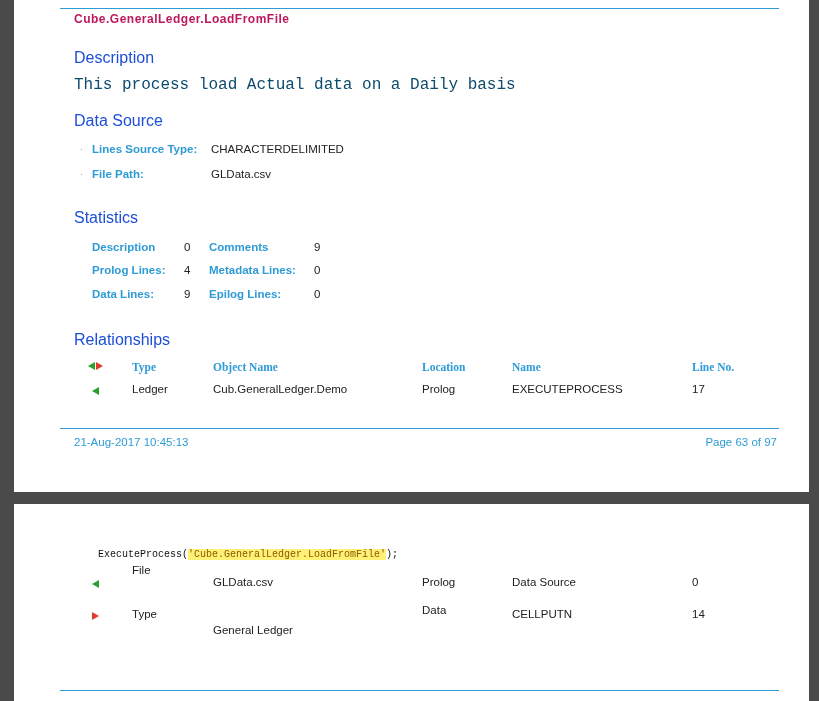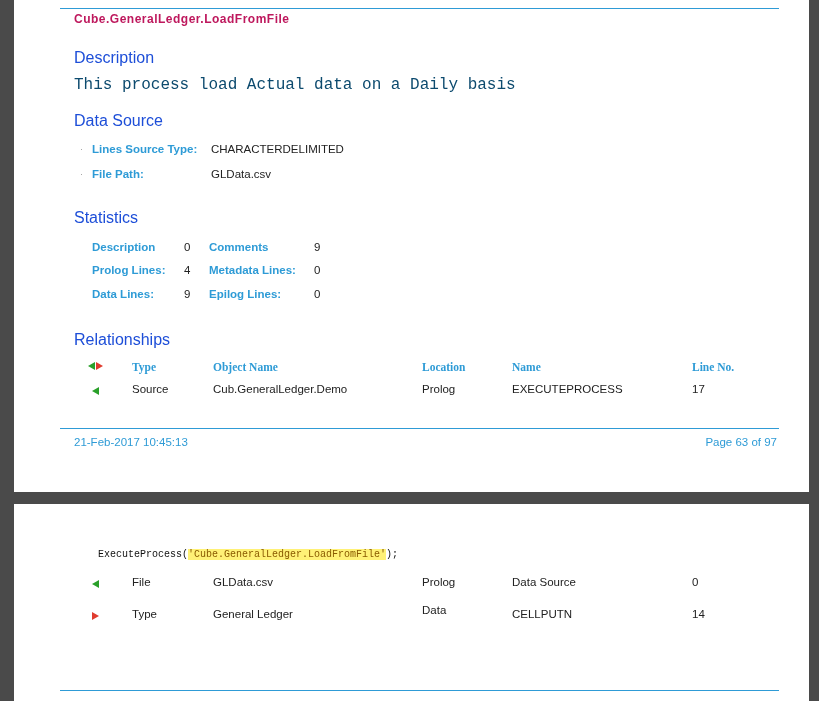--- a/index.html
+++ b/index.html
@@ -217,53 +217,53 @@
     </div>
 
     <div class="col-head" style="left:118px; top:369px;">Type</div>
     <div class="col-head" style="left:199px; top:369px;">Object Name</div>
     <div class="col-head" style="left:408px; top:369px;text-align:center;">Location</div>
     <div class="col-head" style="left:498px; top:369px;">Name</div>
     <div class="col-head" style="left:678px; top:369px;">Line No.</div>
 
     <div>
       <span class="bullet-green" style="left:78px; top:395px;"></span>
-      <div class="cell" style="left:118px; top:391px;">Source</div>
+      <div class="cell" style="left:118px; top:391px;">Ledger</div>
       <div class="cell" style="left:199px; top:391px;">Cub.GeneralLedger.Demo</div>
       <div class="cell" style="left:408px; top:391px;">Prolog</div>
       <div class="cell" style="left:498px; top:391px;">EXECUTEPROCESS</div>
       <div class="cell" style="left:678px; top:391px;">17</div>
     </div>
 
     <div class="rule" id="p1-foot-rule"></div>
-    <div class="footer-left">21-Feb-2017 10:45:13</div>
+    <div class="footer-left">21-Aug-2017 10:45:13</div>
     <div class="footer-right">Page 63 of 97</div>
   </div>
 </div>
 
 <div class="page" id="page-2">
   <div class="page-inner">
 
     <div class="code" style="left:84px; top:44px;">
       <span>ExecuteProcess(</span><span class="str">'Cube.GeneralLedger.LoadFromFile'</span><span>);</span>
     </div>
 
     <div>
       <span class="bullet-green" style="left:78px; top:76px;"></span>
-      <div class="cell" style="left:118px; top:72px;">File</div>
+      <div class="cell" style="left:118px; top:60px;">File</div>
       <div class="cell" style="left:199px; top:72px;">GLData.csv</div>
       <div class="cell" style="left:408px; top:72px;">Prolog</div>
       <div class="cell" style="left:498px; top:72px;">Data Source</div>
       <div class="cell" style="left:678px; top:72px;">0</div>
     </div>
 
     <div>
       <span class="bullet-red" style="left:78px; top:108px;"></span>
       <div class="cell" style="left:118px; top:104px;">Type</div>
-      <div class="cell" style="left:199px; top:104px;">General Ledger</div>
+      <div class="cell" style="left:199px; top:120px;">General Ledger</div>
       <div class="cell" style="left:408px; top:100px;">Data</div>
       <div class="cell" style="left:498px; top:104px;">CELLPUTN</div>
       <div class="cell" style="left:678px; top:104px;">14</div>
     </div>
 
 
     <div class="rule" id="p2-bottom-rule"></div>
   </div>
 </div>
 

